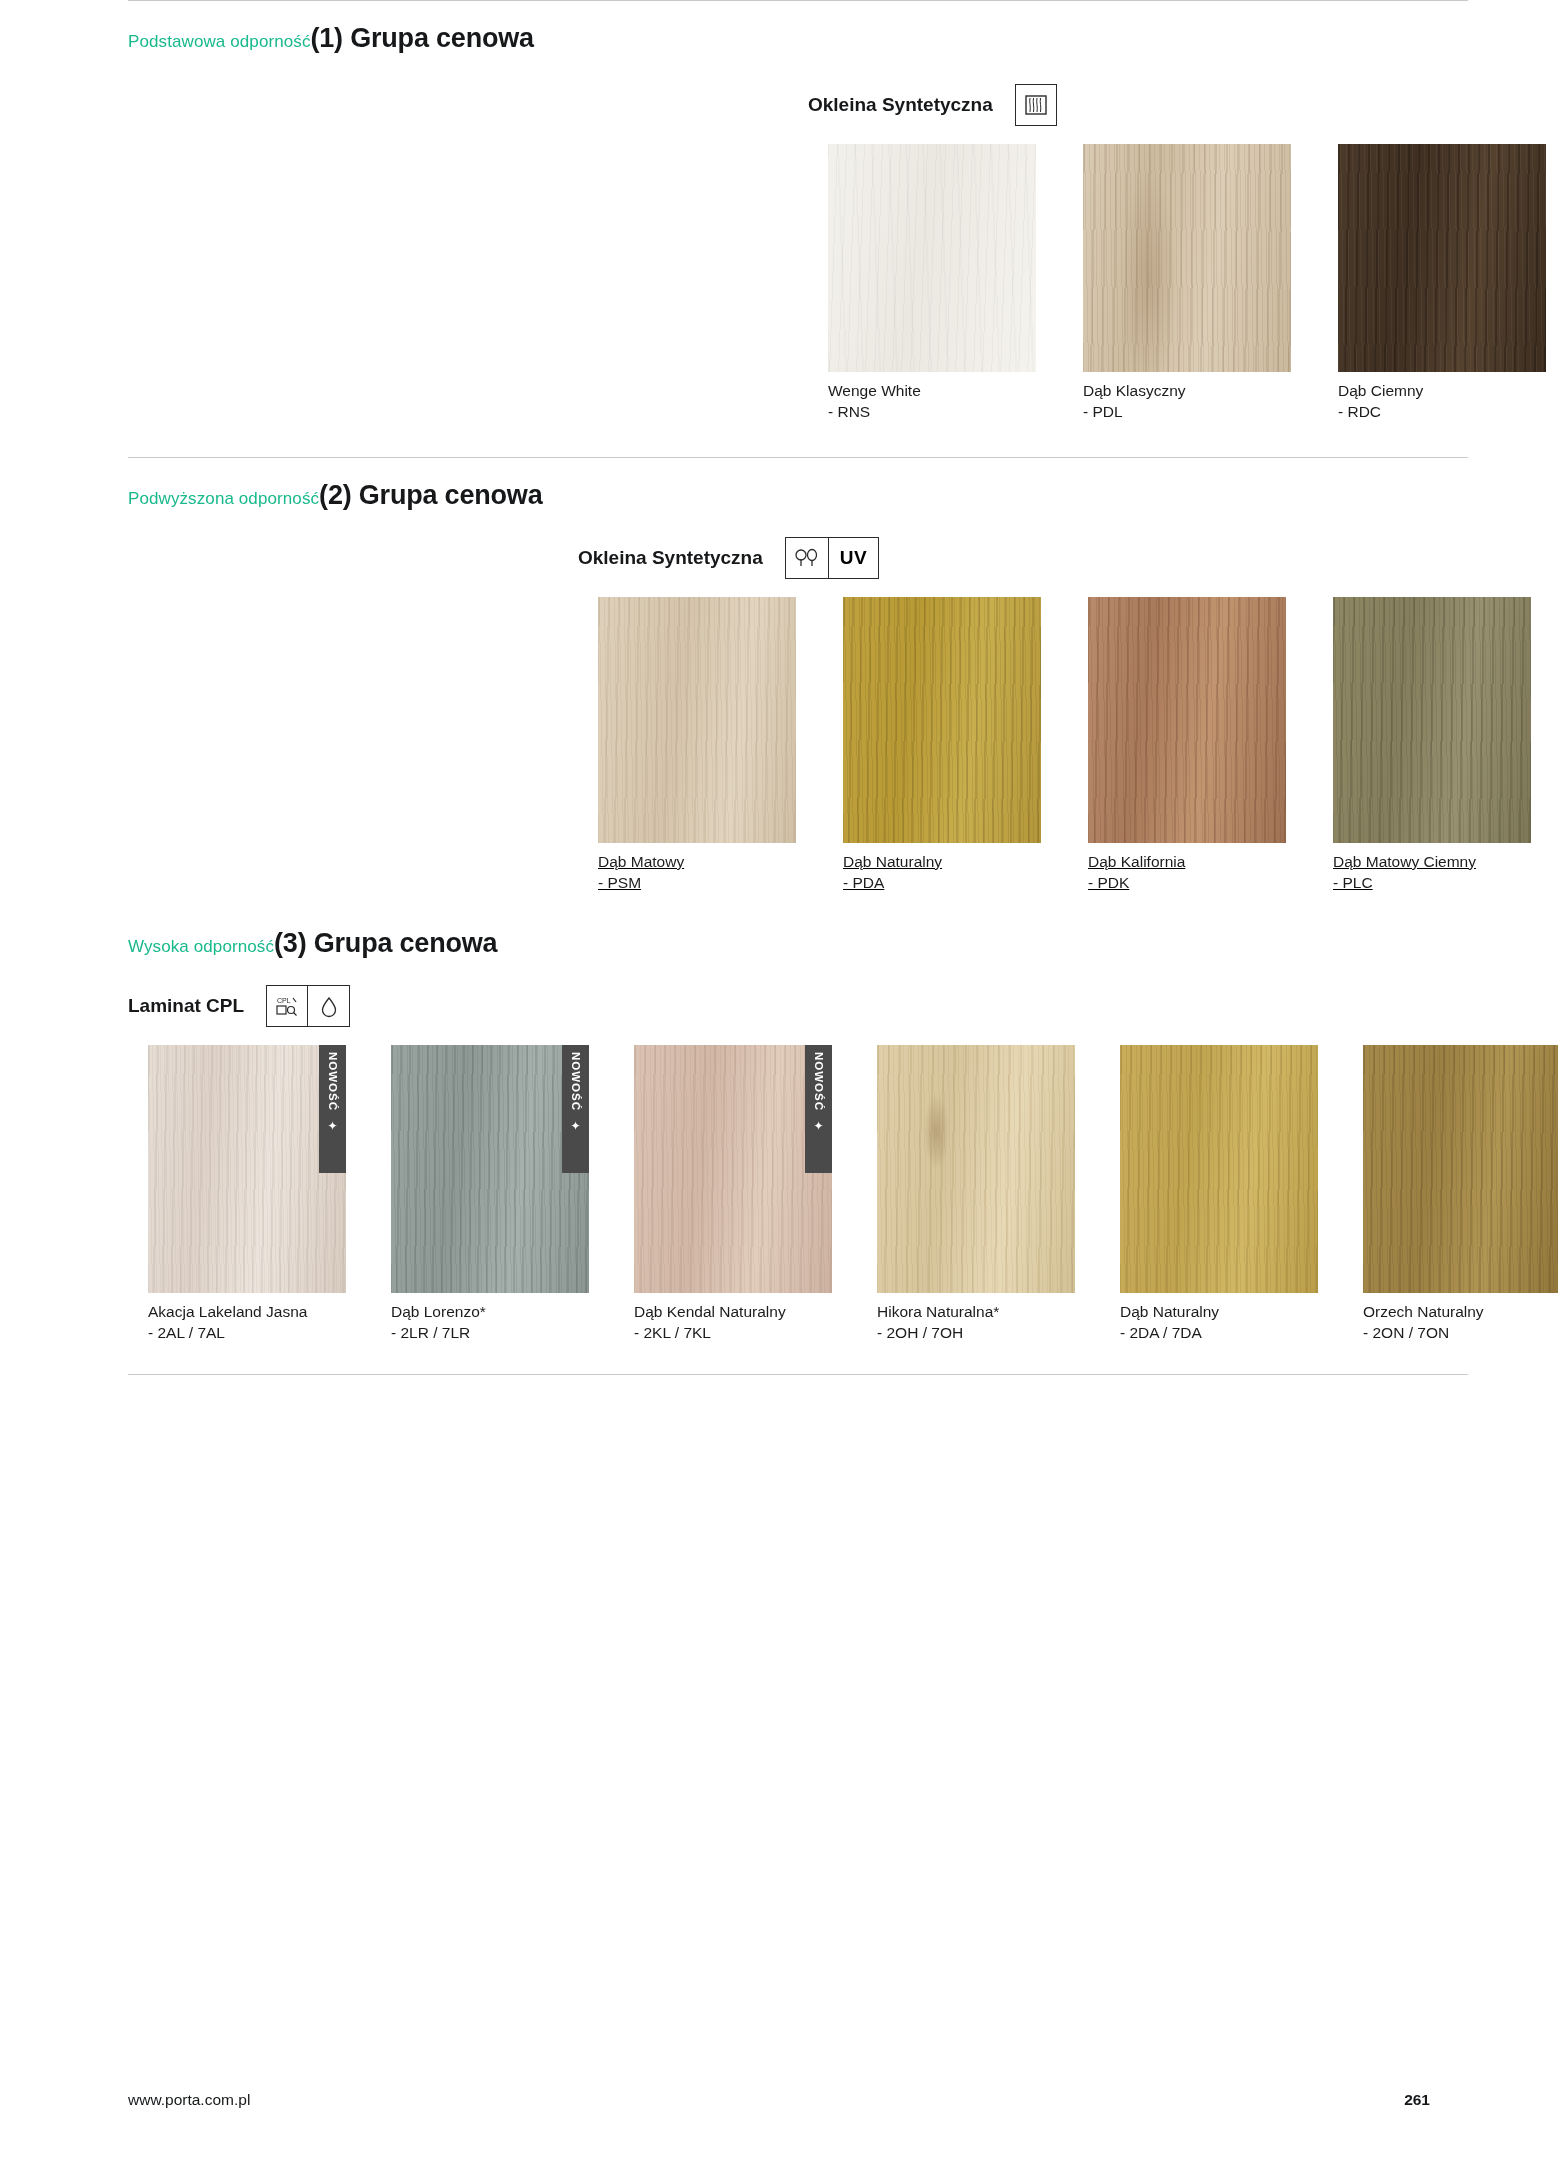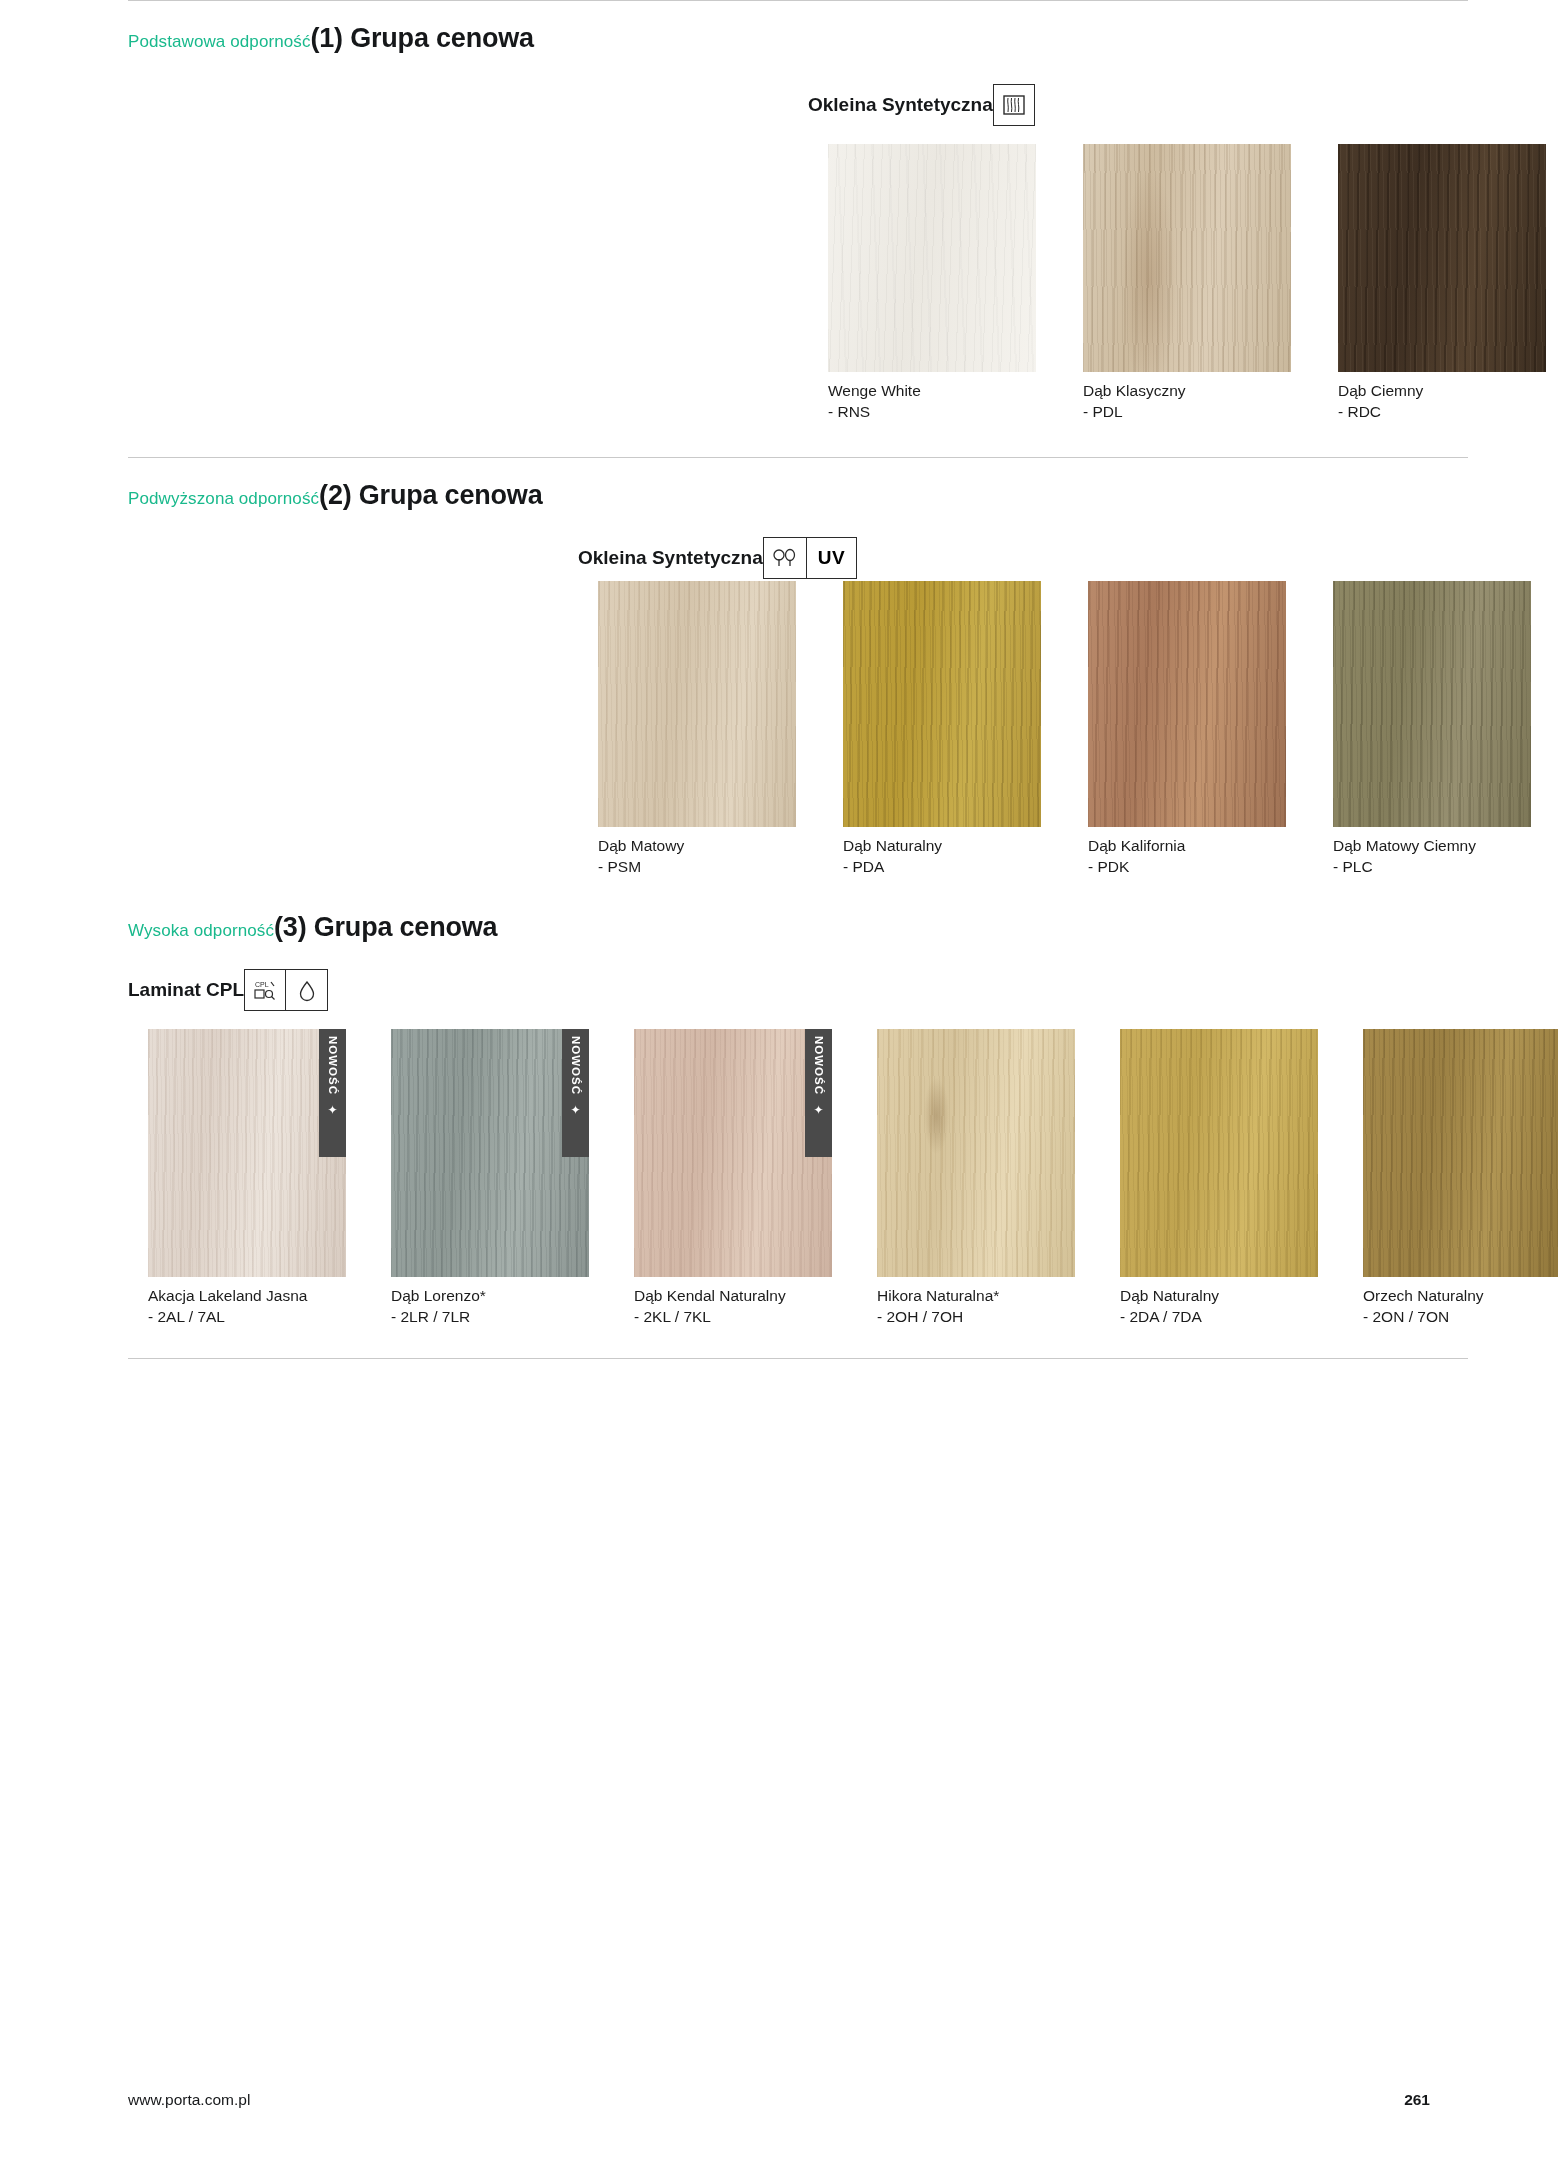--- a/index.html
+++ b/index.html
@@ -43,21 +43,21 @@
     font-size: 27px;
     font-weight: bold;
     color: #16181a;
     letter-spacing: -0.2px;
   }
 
   
   .mat-row {
     display: flex;
     align-items: center;
-    gap: 0;
+    gap: 22px;
   }
   .mat-title {
     font-size: 19px;
     font-weight: bold;
     color: #16181a;
   }
   .icon-box {
     border: 1.5px solid #2b2b2b;
     height: 42px;
     min-width: 42px;
@@ -281,21 +281,21 @@
             <circle cx="9" cy="9" r="5" fill="none" stroke="#2b2b2b" stroke-width="1.3"></circle>
             <path d="M9 13 L9 20" stroke="#2b2b2b" stroke-width="1.3"></path>
             <ellipse cx="20" cy="9" rx="4.5" ry="5.5" fill="none" stroke="#2b2b2b" stroke-width="1.3"></ellipse>
             <path d="M20 14 L20 20" stroke="#2b2b2b" stroke-width="1.3"></path>
           </svg>
         </span>
         <span class="icon-box uv">UV</span>
       </span>
     </div>
 
-    <div class="grid" style="margin-top:2px; margin-left:450px;">
+    <div class="grid" style="margin-top:18px; margin-left:450px;text-decoration:underline;">
       <div class="swatch">
         <div class="chip w-dab-matowy" style="width:198px;height:246px;"></div>
         <div class="caption"><span>Dąb Matowy</span><br><span>- PSM</span></div>
       </div>
       <div class="swatch">
         <div class="chip w-dab-naturalny-okl" style="width:198px;height:246px;"></div>
         <div class="caption"><span>Dąb Naturalny</span><br><span>- PDA</span></div>
       </div>
       <div class="swatch">
         <div class="chip w-dab-kalifornia" style="width:198px;height:246px;"></div>

